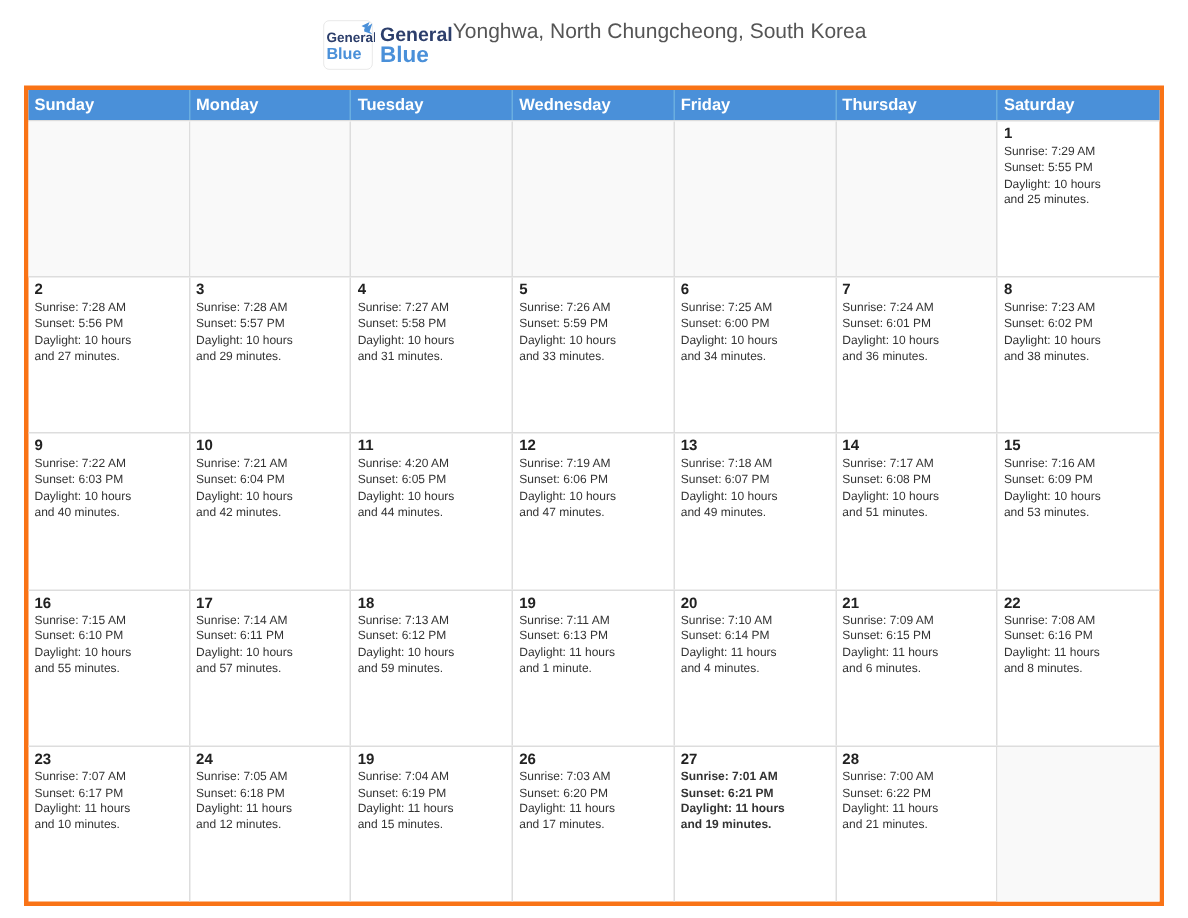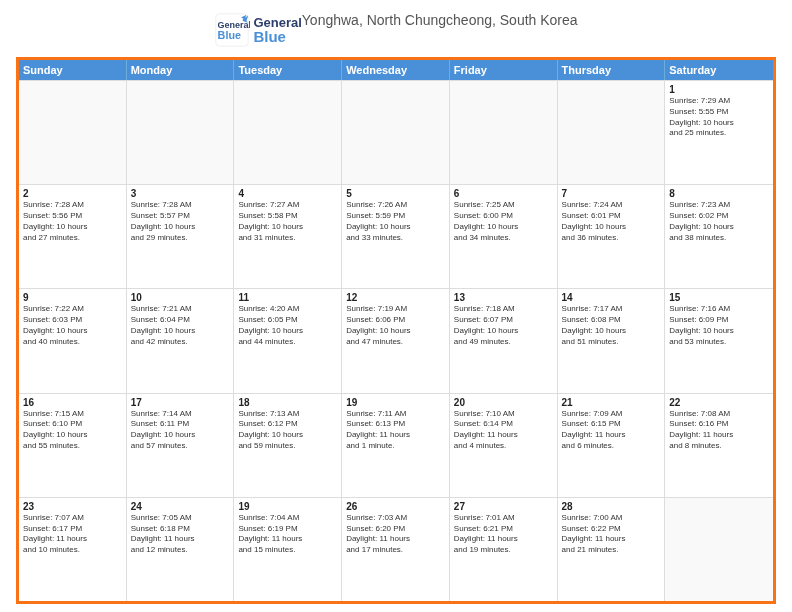--- a/index.html
+++ b/index.html
@@ -338,21 +338,21 @@
           </div>
           <div class="cal-cell">
             <div class="day-num">26</div>
             <div class="cell-text" style="white-space: pre-line;">Sunrise: 7:03 AM
 Sunset: 6:20 PM
 Daylight: 11 hours
 and 17 minutes.</div>
           </div>
           <div class="cal-cell">
             <div class="day-num">27</div>
-            <div class="cell-text" style="white-space: pre-line;">Sunrise: 7:01 AM
+            <div class="cell-text" style="white-space: pre-line; font-weight: bold;">Sunrise: 7:01 AM
 Sunset: 6:21 PM
 Daylight: 11 hours
 and 19 minutes.</div>
           </div>
           <div class="cal-cell">
             <div class="day-num">28</div>
             <div class="cell-text" style="white-space: pre-line;">Sunrise: 7:00 AM
 Sunset: 6:22 PM
 Daylight: 11 hours
 and 21 minutes.</div>

